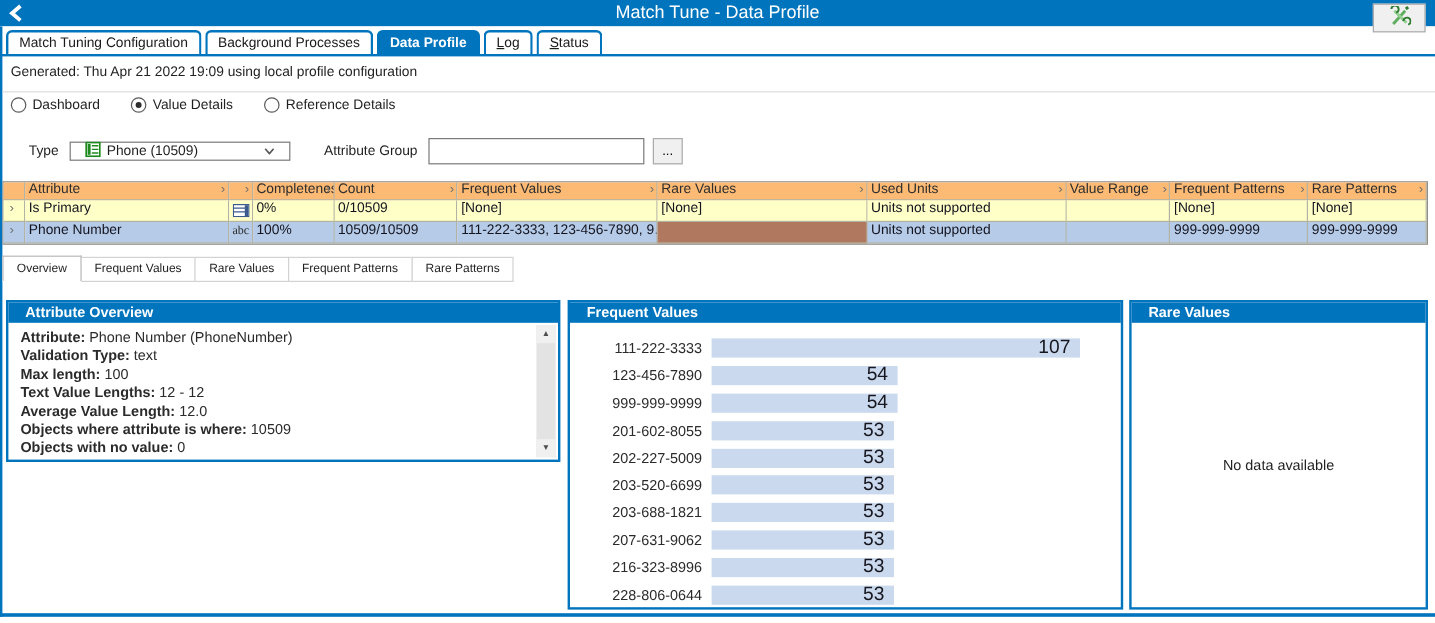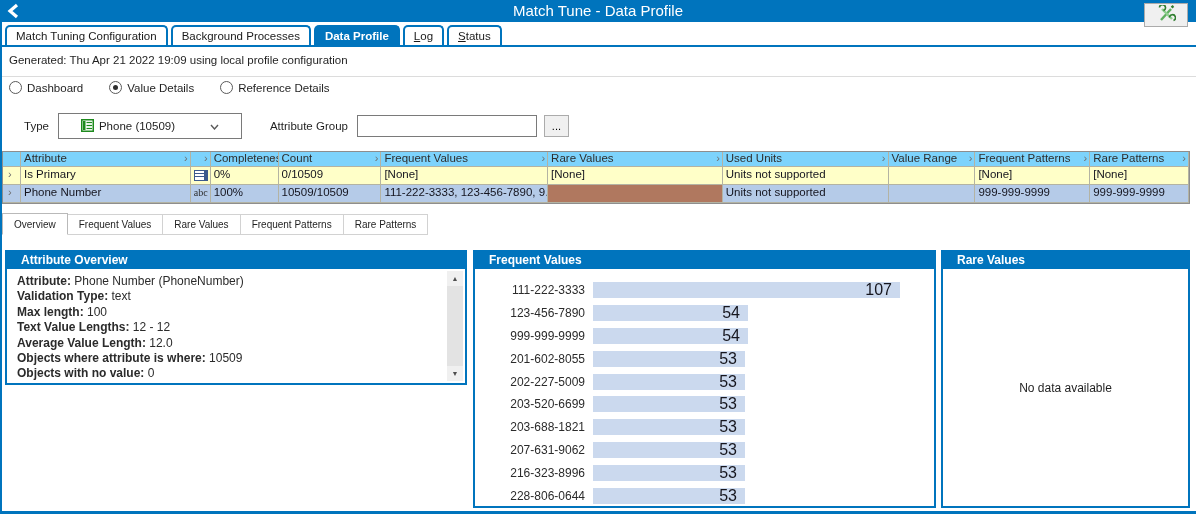--- a/index.html
+++ b/index.html
@@ -26,34 +26,34 @@
              border:1px solid #ababab;display:flex;align-items:center;justify-content:center;cursor:pointer;}
   
   .radio-row{position:absolute;top:81px;left:9px;display:flex;gap:26px;font-size:11.5px;color:#1f1f1f;align-items:center;}
   .radio{display:flex;align-items:center;gap:5px;cursor:pointer;}
   .rdot{width:11px;height:11px;border:1px solid #5a5a5a;border-radius:50%;background:#fff;
         display:inline-flex;align-items:center;justify-content:center;}
   .rdot.sel::after{content:"";width:5px;height:5px;border-radius:50%;background:#2e2e2e;}
   
   .filter-row{position:absolute;top:114px;left:8px;height:24px;display:flex;align-items:center;font-size:11.5px;color:#1f1f1f;margin-left:16px;}
   .lbl-type{margin-right:9px;}
-  .dropdown{width:184px;height:26px;border:1px solid #7a7a7a;background:#fff;display:flex;align-items:center;
-            padding:0 22px;box-sizing:border-box;cursor:pointer;justify-content:space-between;}
+  .dropdown{width:184px;height:16px;border:1px solid #7a7a7a;background:#fff;display:flex;align-items:center;
+            padding:0 12px;box-sizing:border-box;cursor:pointer;justify-content:space-between;}
   .dropdown .dd-text{margin-left:5px;flex:1;}
   .lbl-group{margin-left:28px;margin-right:9px;}
   .txt-input{width:170px;height:20px;border:1px solid #7a7a7a;font-size:11.5px;padding:0 4px;
              font-family:"Liberation Sans",sans-serif;}
   .browse-btn{margin-left:7px;width:25px;height:22px;border:1px solid #ababab;background:#f0f0f0;
               font-size:11px;line-height:10px;cursor:pointer;font-family:"Liberation Sans",sans-serif;}
   
   .grid{position:absolute;top:151px;left:2px;width:1188px;border:1px solid #8e8e8e;box-sizing:border-box;font-size:11.5px;}
   .grow{display:flex;}
   .gcell{box-sizing:border-box;border-right:1px solid #b3b3a3;border-bottom:1px solid #b3b3a3;
          padding:1px 3px 0;white-space:nowrap;overflow:hidden;position:relative;height:100%;}
-  .ghead .gcell{background:#7dd3fc;color:#2e2e2e;height:15px;padding-top:0;cursor:pointer;}
+  .ghead .gcell{background:#fdba74;color:#2e2e2e;height:15px;padding-top:0;cursor:pointer;}
   .ghead{height:15px;}
   .gbodyrow{height:18px;cursor:pointer;color:#14141e;}
   .row-yellow .gcell{background:var(--info-row,#FFFFC8);}
   .row-selected .gcell{background:var(--selected-row,#B5CBE8);}
   .cell-brown{background:var(--selected-cell,#B0785F) !important;}
   .sort-arrow{position:absolute;right:2px;top:0;color:#6e6e6e;font-size:11px;}
   .sel-arrow{color:#6e6e6e;font-size:11px;padding-left:2px;}
   .abc-ic{font-family:"Liberation Serif",serif;font-size:10px;color:#2e2e2e;}
   
   .detail-tabs{position:absolute;top:213px;left:2px;display:flex;font-size:10px;color:#1f1f1f;align-items:flex-end;}

